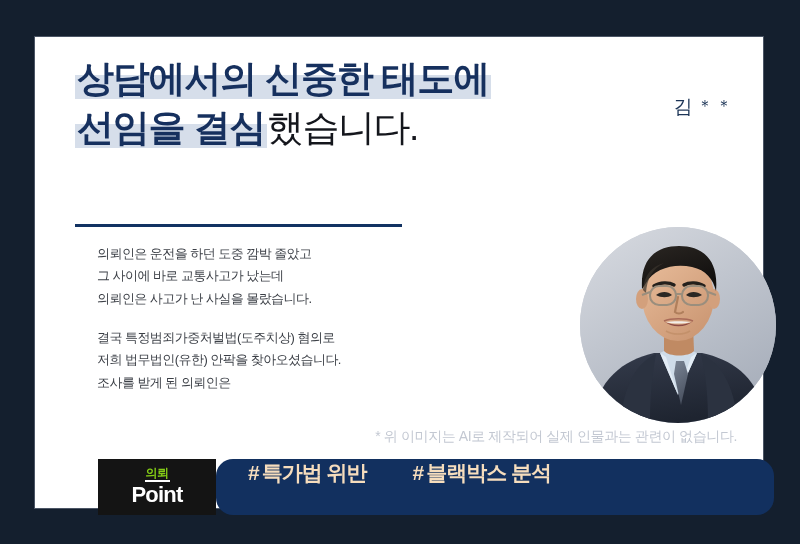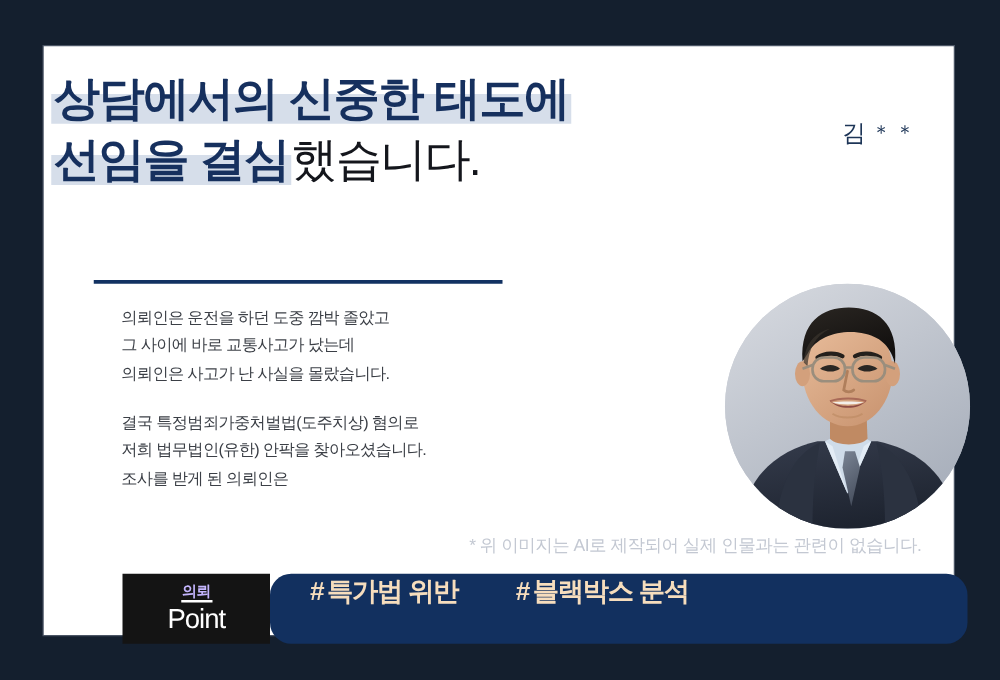--- a/index.html
+++ b/index.html
@@ -35,21 +35,21 @@
     letter-spacing:3px;
     font-size:16px;
     position:relative;
     top:-2px;
     margin-left:4px;
   }
 
   
   .headline{
     position:absolute;
-    left:6px;top:18px;
+    left:40px;top:18px;
     width:470px;
   }
   .hl-line{
     font-size:37px;
     font-weight:800;
     line-height:1.28;
     white-space:nowrap;
     letter-spacing:-1.2px;
     margin:0 0 2px 0;
   }
@@ -123,32 +123,32 @@
   .logo-block{
     width:118px;
     background:#141414;
     display:flex;
     flex-direction:column;
     align-items:center;
     justify-content:center;
     flex:0 0 auto;
   }
   .logo-top{
-    color:#c4b5fd;
+    color:#84cc16;
     font-size:12px;
     font-weight:700;
     letter-spacing:-.5px;
     line-height:1.05;
     border-bottom:2px solid #ffffff;
     padding:0 1px 1px 1px;
   }
   .logo-bottom{
     color:#ffffff;
     font-size:22px;
-    font-weight:400;
+    font-weight:700;
     letter-spacing:-.8px;
     line-height:1.1;
     margin-top:1px;
   }
   .tag-block{
     flex:1 1 auto;
     background:#12305f;
     display:flex;
     align-items:flex-start;
     gap:46px;

